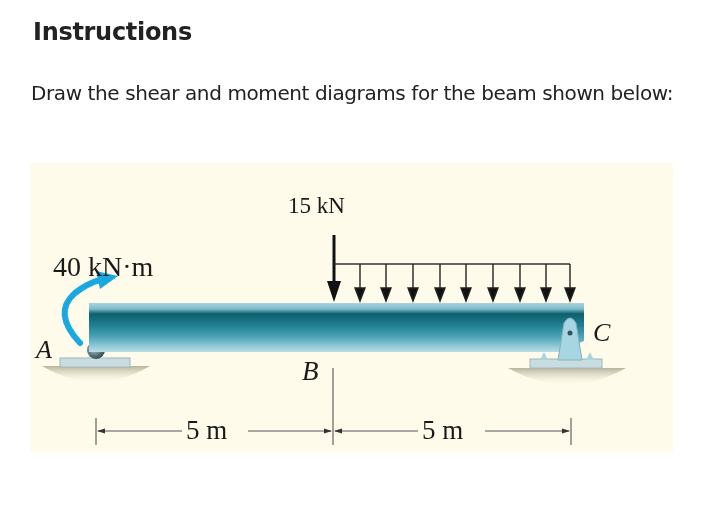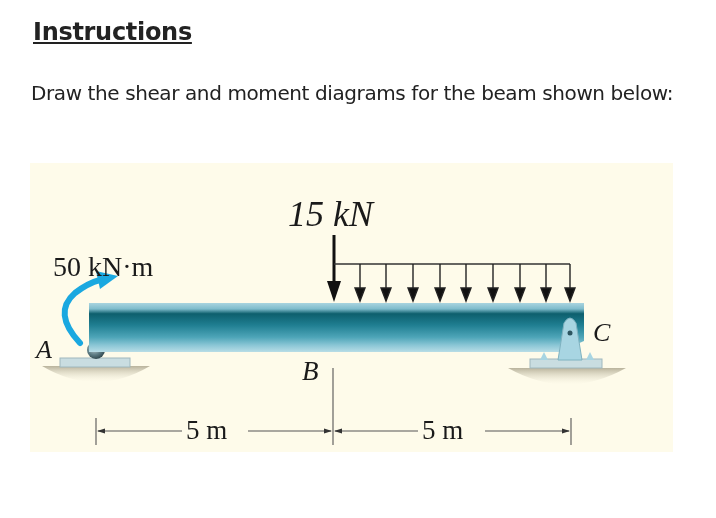--- a/index.html
+++ b/index.html
@@ -17,21 +17,20 @@
     }
     .instr-title {
       position: absolute;
       left: 33px;
       top: 18px;
       font-size: 24px;
       font-weight: 600;
       letter-spacing: -0.3px;
       color: #222;
       font-family: "DejaVu Sans", sans-serif;
-      text-decoration: underline;
     }
     .instr-body {
       position: absolute;
       left: 31px;
       top: 70px;
       width: 660px;
       font-size: 20px;
       line-height: 47px;
       color: #222;
       letter-spacing: -0.4px;
@@ -142,20 +141,20 @@
       <line x1="218" y1="268" x2="301" y2="268"></line>
       <line x1="305" y1="268" x2="388" y2="268"></line>
       <line x1="455" y1="268" x2="539" y2="268"></line>
       <path d="M67,268 L75,265.5 L75,270.5 Z" stroke="none"></path>
       <path d="M302,268 L294,265.5 L294,270.5 Z" stroke="none"></path>
       <path d="M304,268 L312,265.5 L312,270.5 Z" stroke="none"></path>
       <path d="M540,268 L532,265.5 L532,270.5 Z" stroke="none"></path>
     </g>
   </svg>
 
-  <span class="lbl" style="left:258px; top:30px; font-size:36px;font-style:italic;">15 kN</span>
-  <span class="lbl" style="left:23px; top:88px; font-size:28px;">50 kN·m</span>
+  <span class="lbl" style="left:258px; top:30px; font-size:23px;">15 kN</span>
+  <span class="lbl" style="left:23px; top:88px; font-size:28px;">40 kN·m</span>
   <span class="lbl ital" style="left:6px; top:172px; font-size:26px;">A</span>
   <span class="lbl ital" style="left:272px; top:193px; font-size:27px;">B</span>
   <span class="lbl ital" style="left:563px; top:155px; font-size:26px;">C</span>
   <span class="lbl" style="left:156px; top:252px; font-size:27px;">5 m</span>
   <span class="lbl" style="left:392px; top:252px; font-size:27px;">5 m</span>
 </div>
 
 </body></html>

